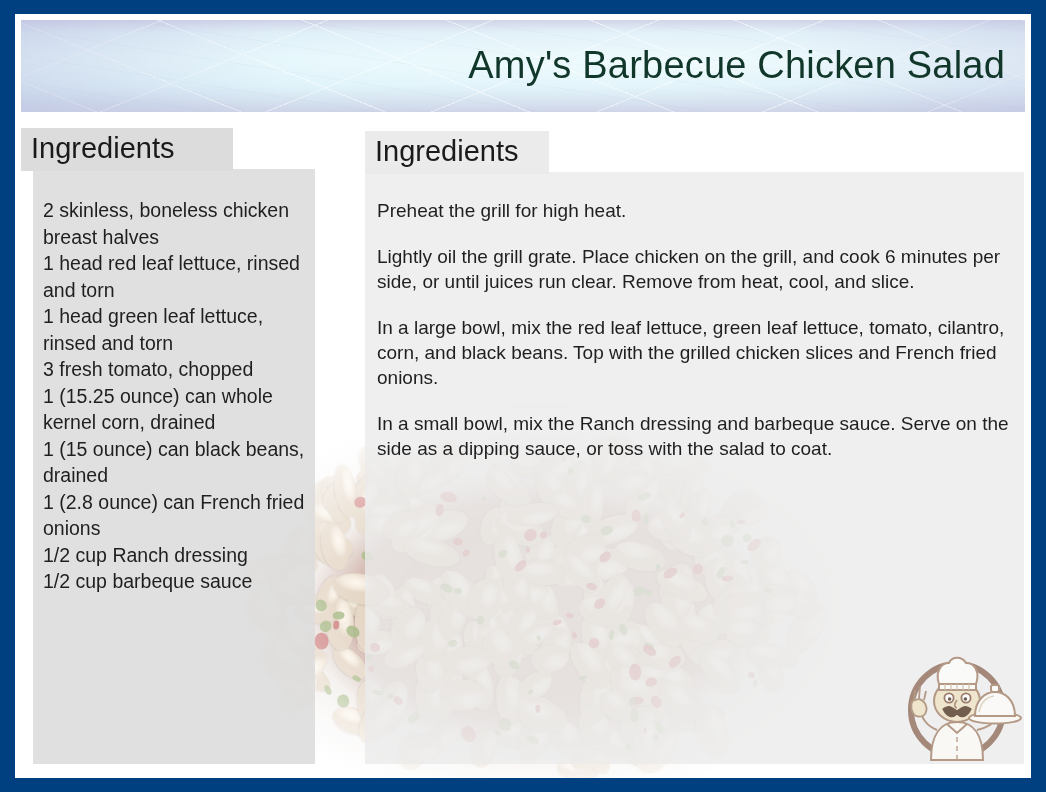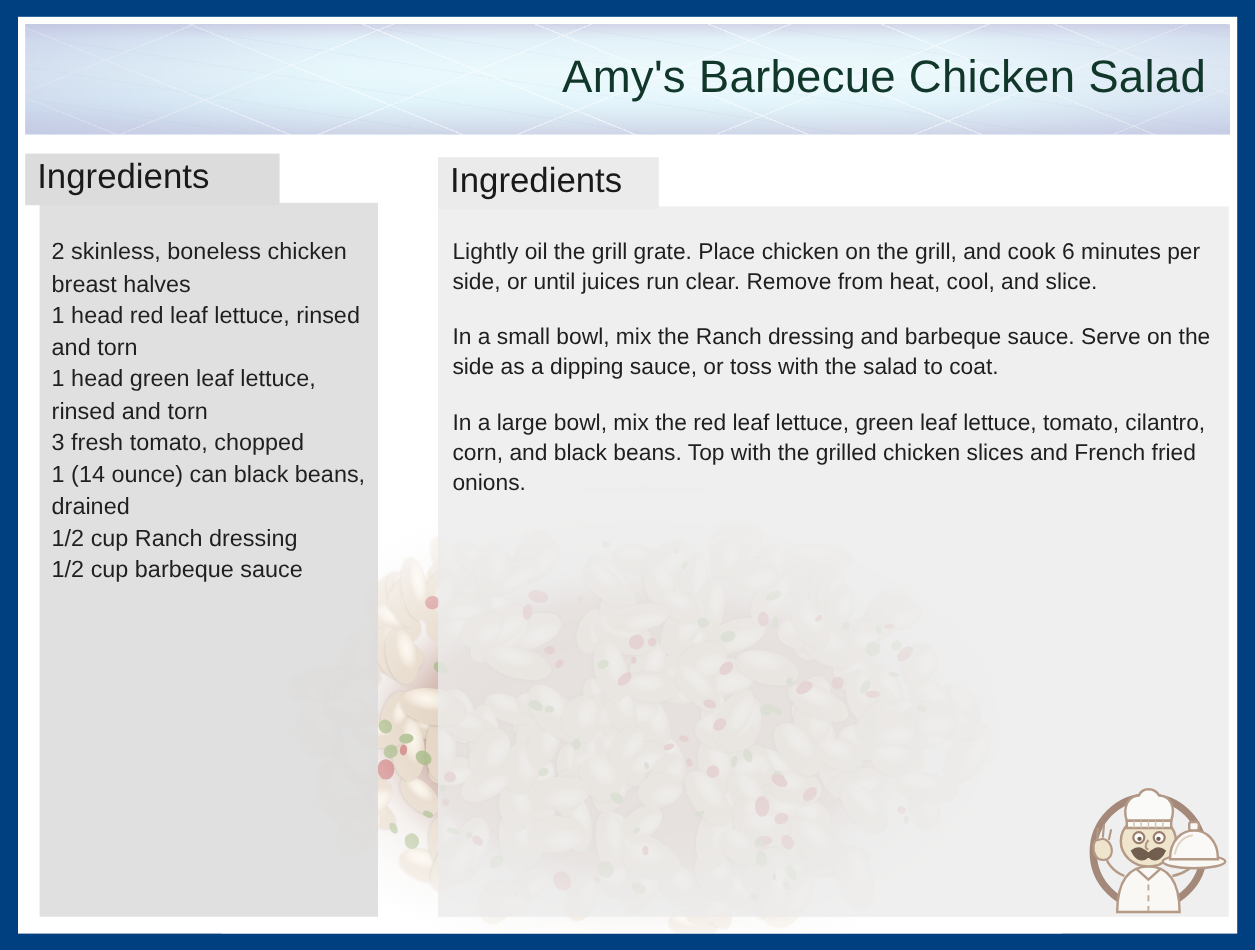--- a/index.html
+++ b/index.html
@@ -518,30 +518,33 @@
           <span class="bit" style="left: 441.92px; top: 256.768px; width: 16.5487px; height: 11.6639px; background: rgba(178, 48, 48, 0.8); transform: rotate(87.7deg);"></span>
         </div>
     </div>
 
     <div id="ing-header" class="col-header">Ingredients</div>
     <div id="ing-body" class="col-body">
         <span class="line">2 skinless, boneless chicken breast halves</span>
         <span class="line">1 head red leaf lettuce, rinsed and torn</span>
         <span class="line">1 head green leaf lettuce, rinsed and torn</span>
         <span class="line">3 fresh tomato, chopped</span>
-        <span class="line">1 (14 ounce) can black beans, drained</span>
+        <span class="line">1 (15.25 ounce) can whole kernel corn, drained</span>
+        <span class="line">1 (15 ounce) can black beans, drained</span>
+        <span class="line">1 (2.8 ounce) can French fried onions</span>
         <span class="line">1/2 cup Ranch dressing</span>
         <span class="line">1/2 cup barbeque sauce</span>
       </div>
 
     <div id="dir-header" class="col-header">Ingredients</div>
     <div id="dir-body" class="col-body">
+        <p>Preheat the grill for high heat.</p>
         <p>Lightly oil the grill grate. Place chicken on the grill, and cook 6 minutes per side, or until juices run clear. Remove from heat, cool, and slice.</p>
+        <p>In a large bowl, mix the red leaf lettuce, green leaf lettuce, tomato, cilantro, corn, and black beans. Top with the grilled chicken slices and French fried onions.</p>
         <p>In a small bowl, mix the Ranch dressing and barbeque sauce. Serve on the side as a dipping sauce, or toss with the salad to coat.</p>
-        <p>In a large bowl, mix the red leaf lettuce, green leaf lettuce, tomato, cilantro, corn, and black beans. Top with the grilled chicken slices and French fried onions.</p>
       </div>
 
     <svg id="chef-logo" viewBox="0 0 132 126">
       <g fill="none" stroke="#8d6a57" stroke-width="2.4" stroke-linecap="round" stroke-linejoin="round" opacity="0.9">
         <circle cx="66" cy="72" r="46" stroke="#8d6a57" stroke-width="6" fill="none"></circle>
       </g>
 
       <path d="M40 122 C40 96 50 84 66 84 C82 84 92 96 92 122 Z" fill="#fbfaf7" stroke="#a98b74" stroke-width="2"></path>
 
       <path d="M56 86 L66 95 L76 86" fill="none" stroke="#a98b74" stroke-width="2"></path>

